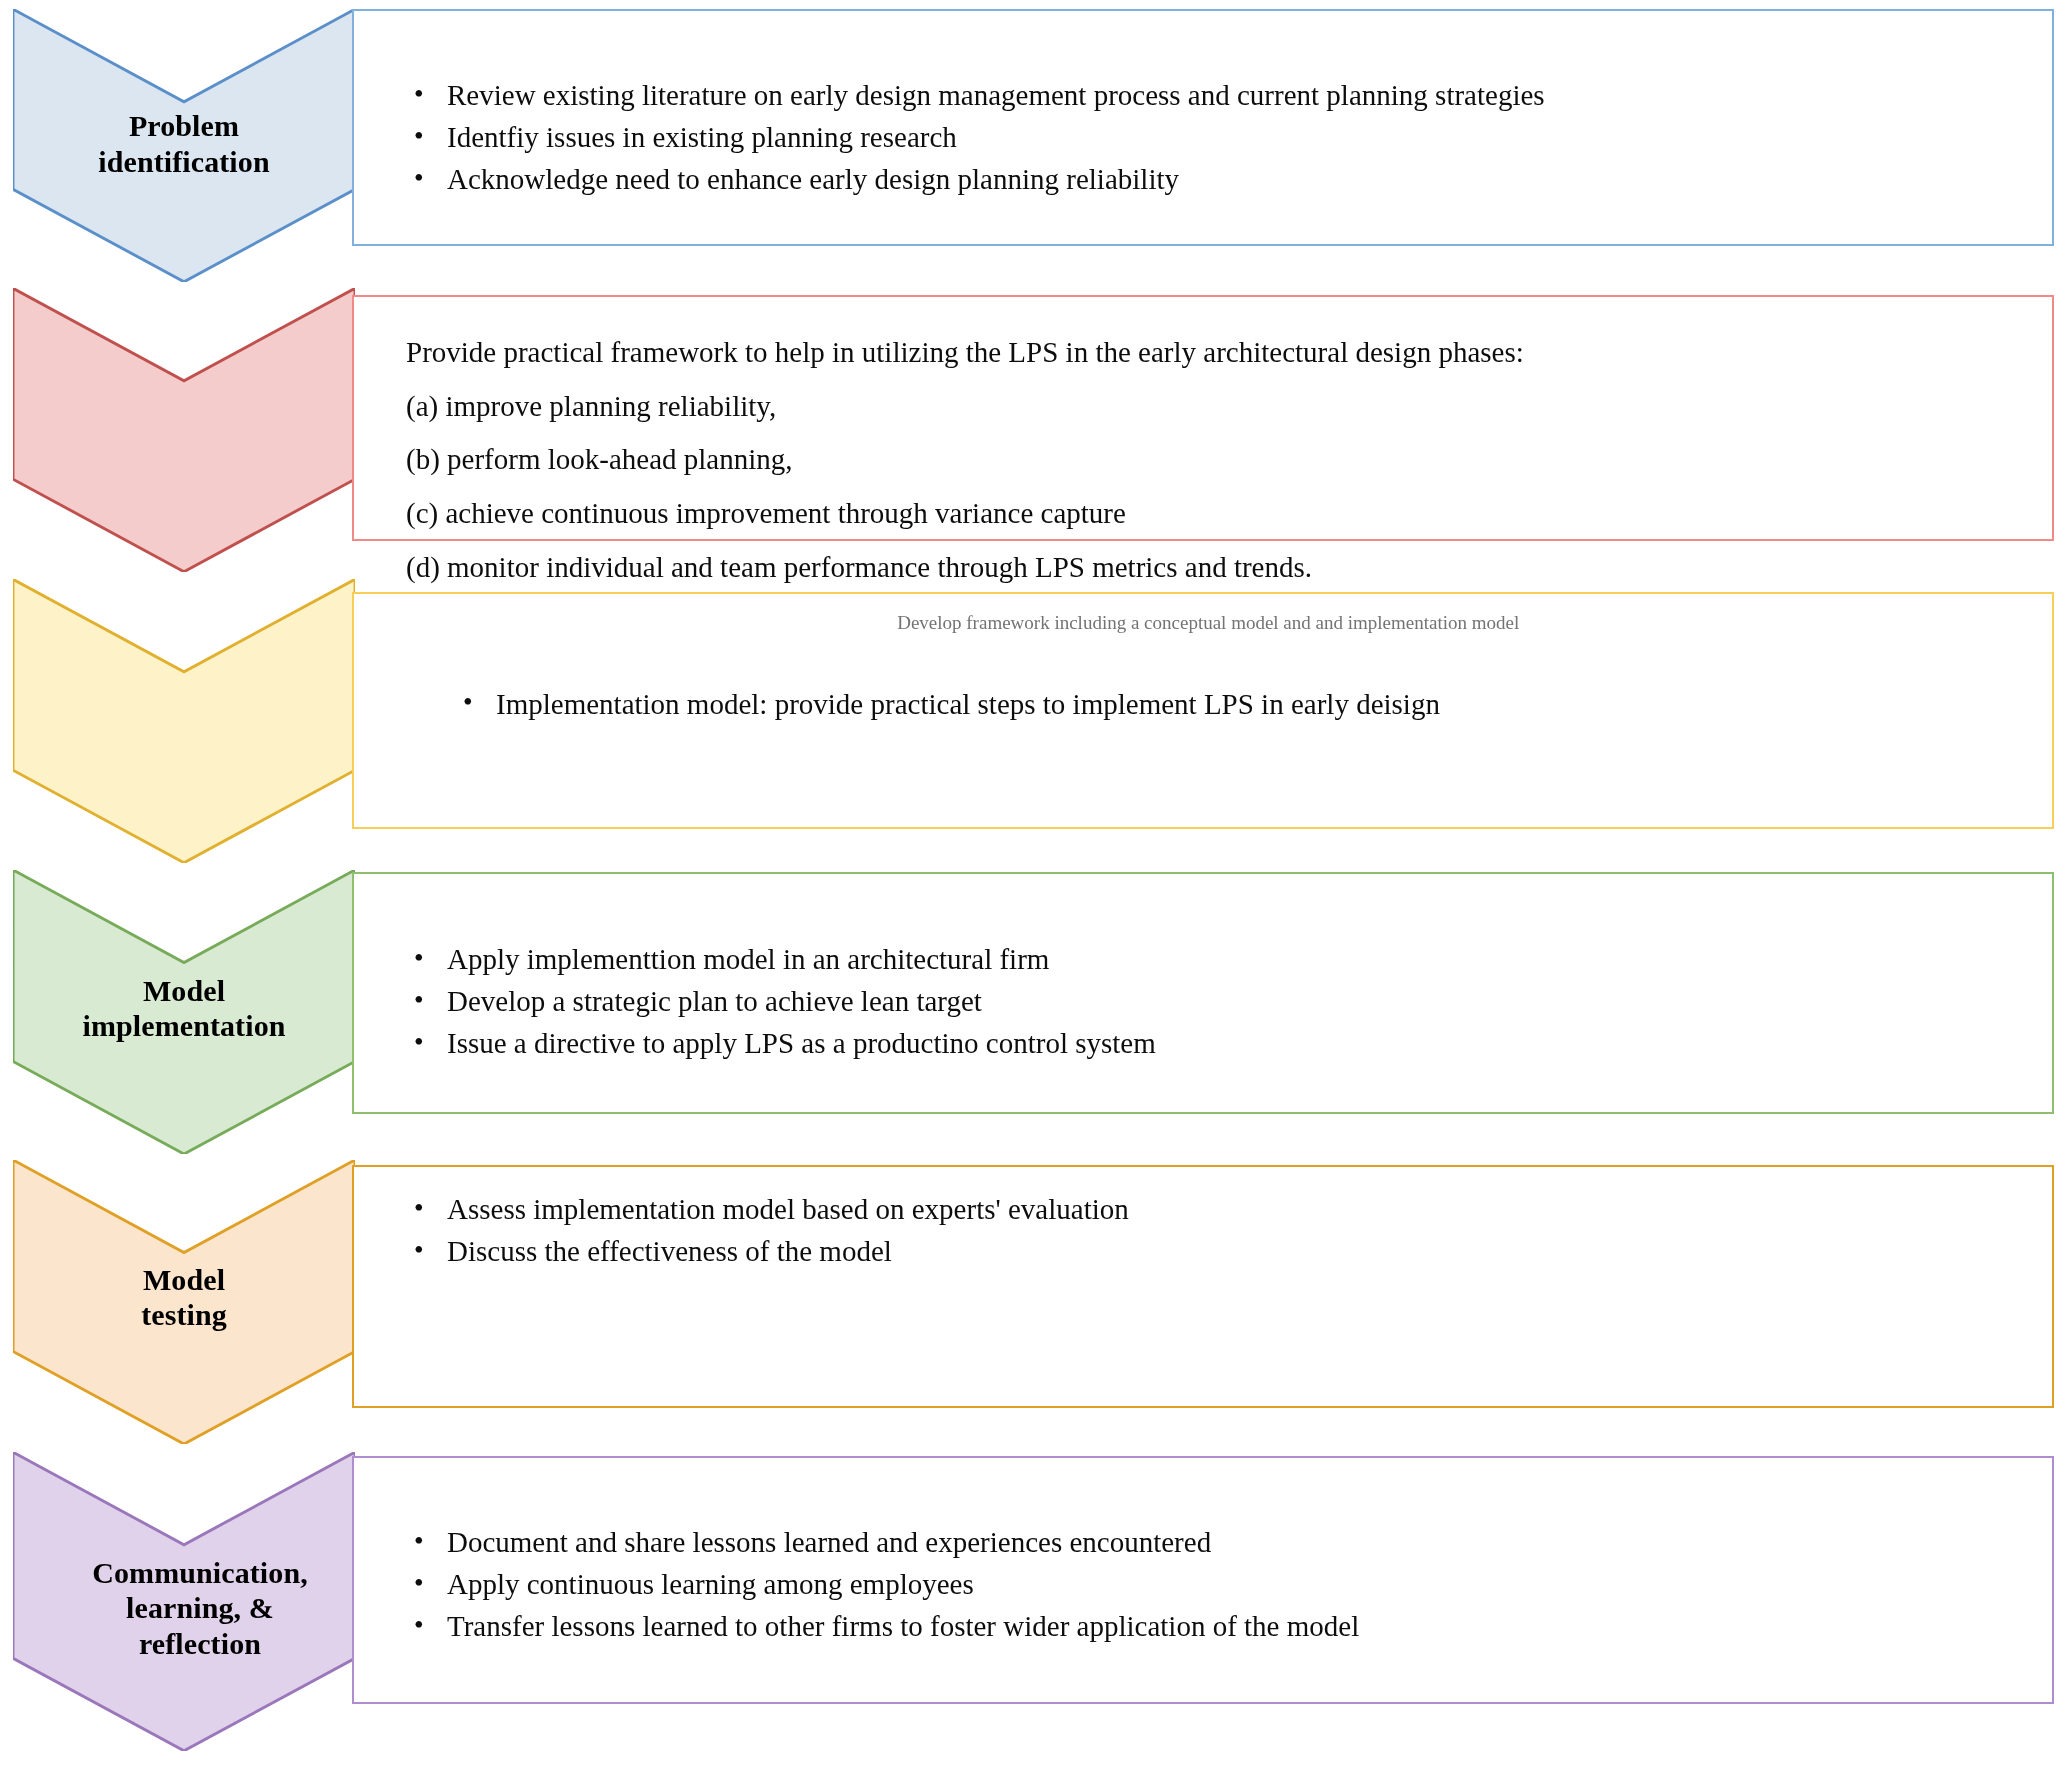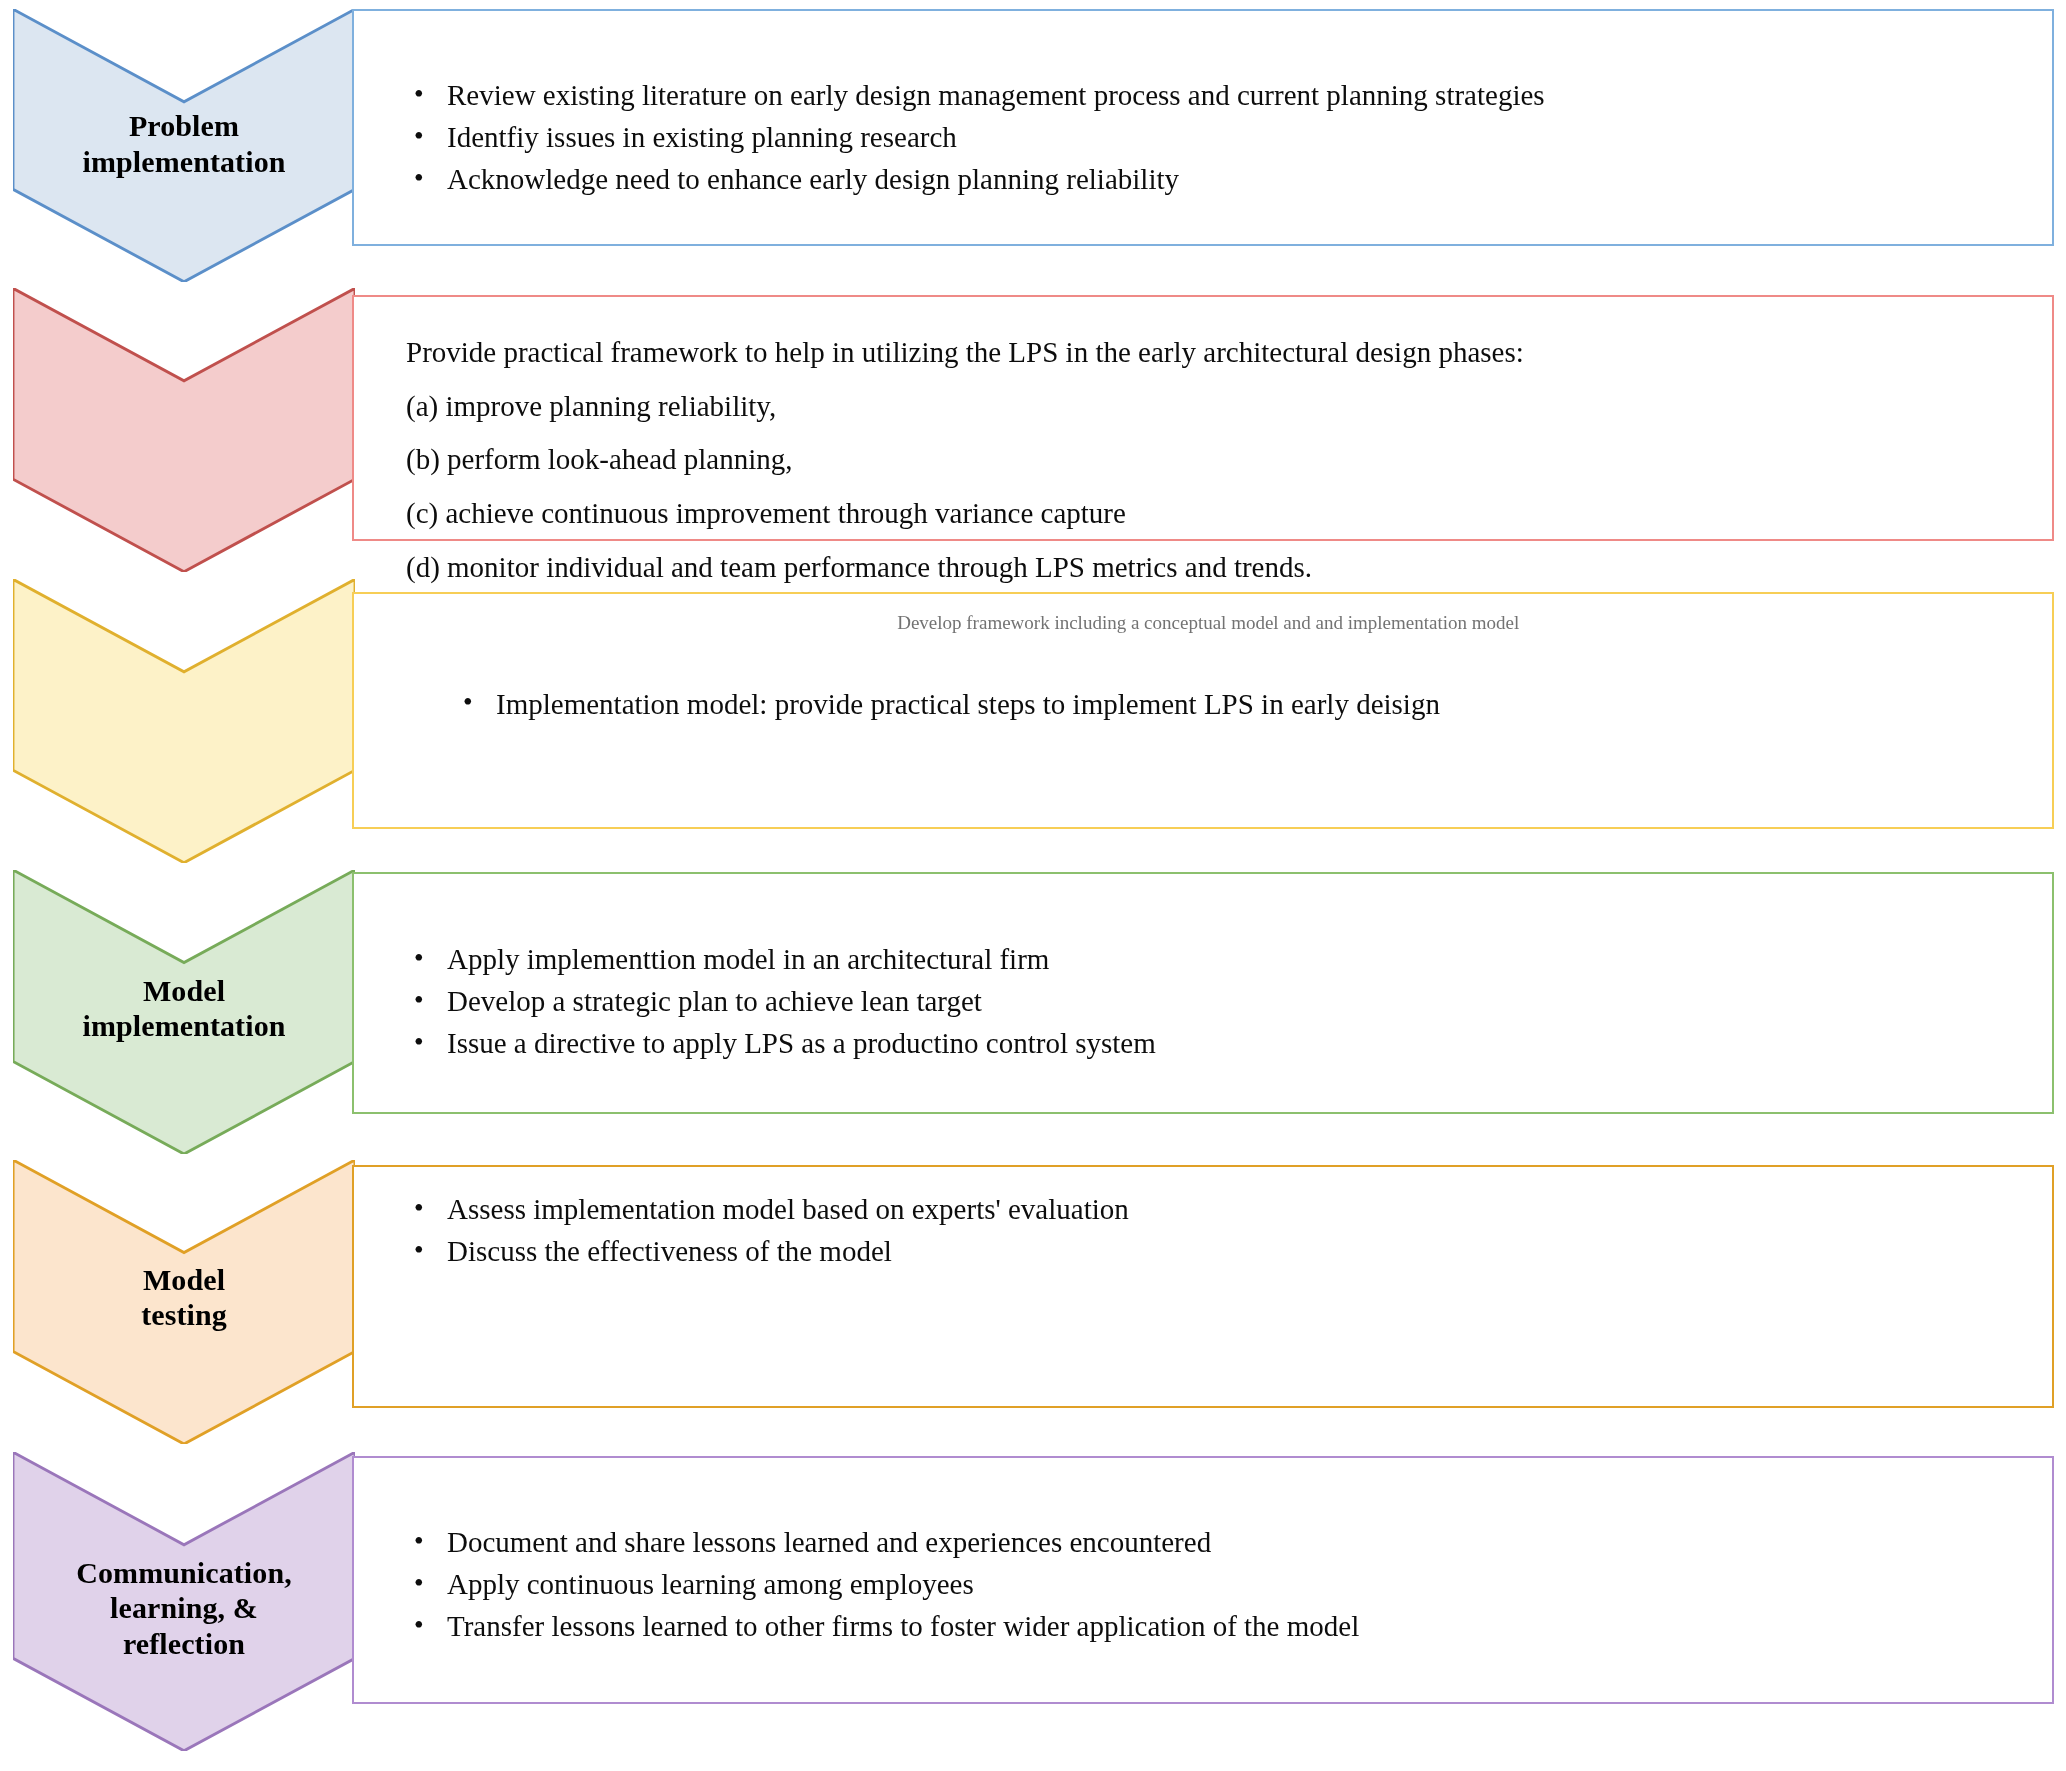--- a/index.html
+++ b/index.html
@@ -125,21 +125,21 @@
 </head>
 <body>
 
 <div id="diagram">
     <div class="stage" style="top: 0px;">
       <div class="chev-wrap" style="left: 13px; top: 9.4px; width: 342px; height: 273px;">
         <svg class="chev-svg" width="342" height="273" viewBox="0 0 473 377">
           <polygon points="0,0 236.5,128 473,0 473,249 236.5,377 0,249" fill="#dce6f1" stroke="#5b8fc9" stroke-width="4" stroke-linejoin="miter"></polygon>
         </svg>
         <div class="chev-label" style="width: 342px; top: 99px;">Problem
-implementation</div>
+identification</div>
       </div>
       <div class="box" style="left: 352px; top: 9.4px; width: 1702px; height: 237px; border-color: rgb(127, 176, 222);"></div>
       <div class="box-inner" style="position: absolute; left: 355px; top: 69px; width: 1696px;">
         <ul class="bullets">
           <li>Review existing literature on early design management process and current planning strategies</li>
           <li>Identfiy issues in existing planning research</li>
           <li>Acknowledge need to enhance early design planning reliability</li>
         </ul>
       </div>
     </div>
@@ -204,21 +204,21 @@
           <li>Assess implementation model based on experts' evaluation</li>
           <li>Discuss the effectiveness of the model</li>
         </ul>
       </div>
     </div>
     <div class="stage" style="top: 0px;">
       <div class="chev-wrap" style="left: 13px; top: 1452px; width: 342px; height: 299px;">
         <svg class="chev-svg" width="342" height="299" viewBox="0 0 473 413">
           <polygon points="0,0 236.5,128 473,0 473,285 236.5,413 0,285" fill="#e0d2ea" stroke="#9a76ba" stroke-width="4" stroke-linejoin="miter"></polygon>
         </svg>
-        <div class="chev-label" style="width: 342px; top: 103px;">Communication,
+        <div class="chev-label" style="width: 342px; top: 103px; padding-left: 16px;">Communication,
 learning, &amp;
 reflection</div>
       </div>
       <div class="box" style="left: 352px; top: 1456px; width: 1702px; height: 248px; border-color: rgb(176, 140, 208);"></div>
       <div class="box-inner" style="position: absolute; left: 355px; top: 1516px; width: 1696px;">
         <ul class="bullets">
           <li>Document and share lessons learned and experiences encountered</li>
           <li>Apply continuous learning among employees</li>
           <li>Transfer lessons learned to other firms to foster wider application of the model</li>
         </ul>

